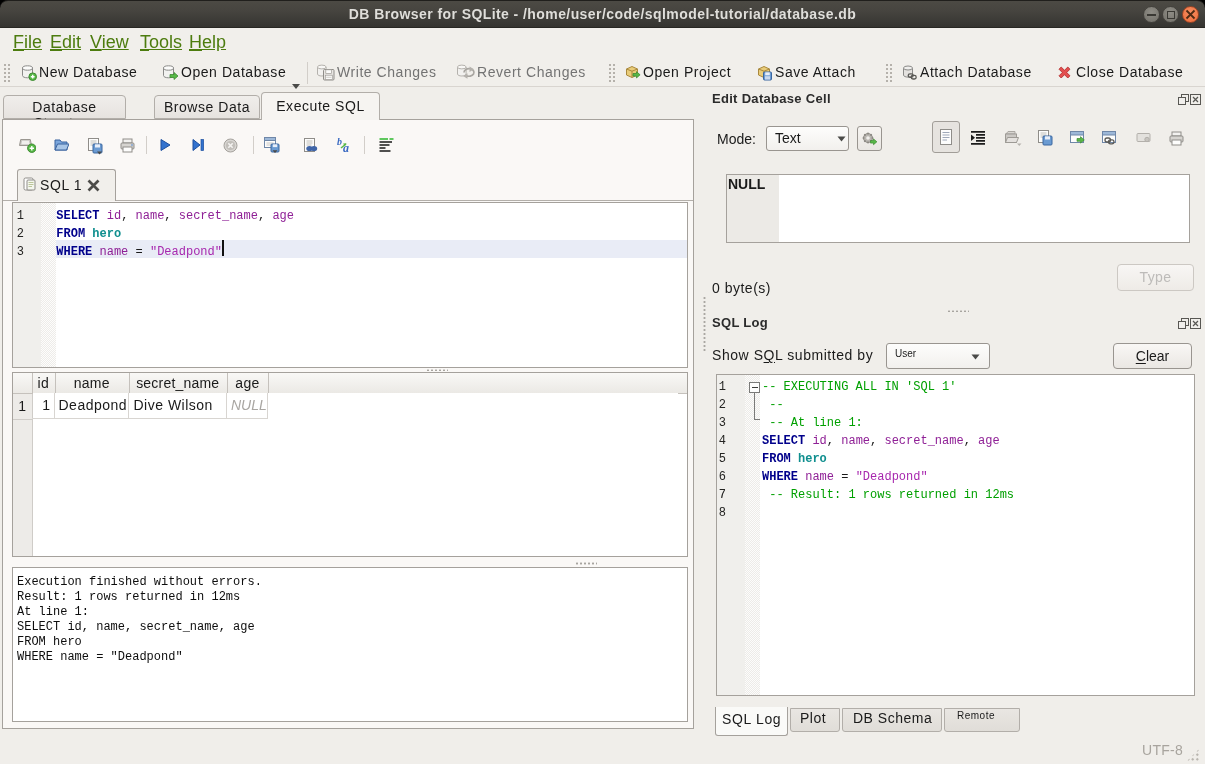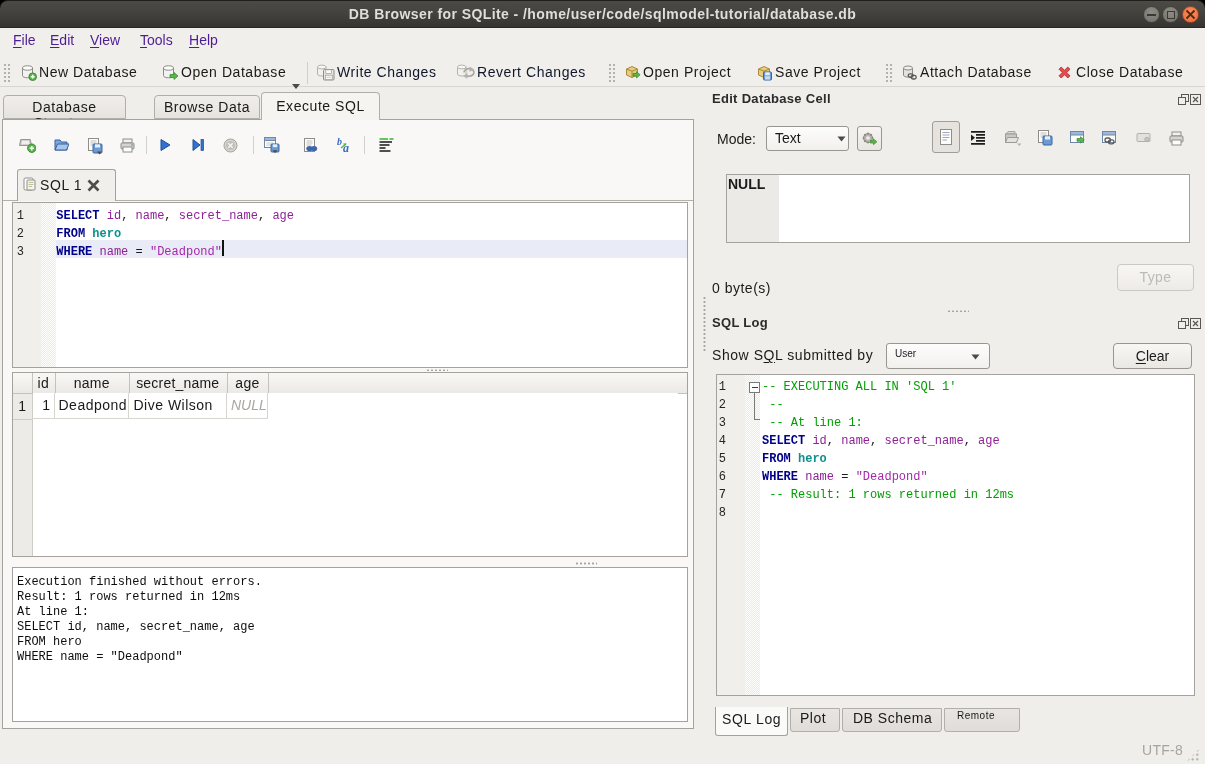--- a/index.html
+++ b/index.html
@@ -4,26 +4,26 @@
 <style>
 html,body{margin:0;padding:0;background:#ffffff;}
 #win{position:relative;width:1205px;height:764px;background:#f0eeea;font-family:"Liberation Sans",sans-serif;overflow:hidden;}
 .abs{position:absolute;}
 
 #titlebar{left:0;top:0;width:1205px;height:28px;background:linear-gradient(#4c4a44 0%,#474540 35%,#3b3a36 78%,#353430 100%);border-radius:8px 8px 0 0;border-top:1px solid #201f1c;border-bottom:1px solid #282723;box-sizing:border-box;}
 #titletext{left:0;top:6px;width:1205px;text-align:center;font-size:14px;font-weight:bold;color:#dfdeda;letter-spacing:0.42px;}
 .winbtn{width:17px;height:17px;border-radius:50%;top:6px;box-sizing:border-box;}
 
 #menubar{left:0;top:28px;width:1205px;height:23px;background:#f1efeb;}
-.menuitem{top:32px;font-size:14px;color:#4c1d95;}
+.menuitem{top:32px;font-size:18px;color:#4d7c0f;text-decoration:underline;}
 .mn{text-decoration:underline;text-underline-offset:2px;text-decoration-thickness:1px;}
 
 #toolbar{left:0;top:51px;width:1205px;height:36px;background:#f1efeb;border-bottom:1px solid #d9d5d0;box-sizing:border-box;}
 .tbtext{top:64px;font-size:14px;color:#1a1a1a;letter-spacing:0.55px;}
-.tbtext.dis{color:#0f172a;}
+.tbtext.dis{color:#737373;}
 .grip{width:7px;height:19px;top:63px;background-image:radial-gradient(circle,#b5b1ab 1px,transparent 1.3px);background-size:4px 4px;}
 .vsep{width:1px;top:62px;height:22px;background:#d2cec9;}
 .tbicon{top:64px;}
 
 .mtab{top:95px;height:24px;box-sizing:border-box;background:linear-gradient(#f0eeeb,#e6e3df);border:1px solid #b2aea9;border-radius:4px 4px 0 0;font-size:14px;color:#1a1a1a;text-align:center;}
 .mtab.active{top:92px;height:28px;background:#f6f4f1;border-bottom:none;z-index:3;}
 .mtab span{display:block;margin-top:3px;letter-spacing:0.55px;}
 .mtab.active span{margin-top:5px;}
 #pane{left:2px;top:119px;width:692px;height:610px;border:1px solid #a5a19c;box-sizing:border-box;background:#faf8f6;}
 
@@ -109,21 +109,21 @@
   </svg>
   <div class="abs tbtext" style="left:643px;">Open Project</div>
 
   <svg class="abs tbicon" style="left:756px;" width="17" height="17" viewBox="0 0 17 17">
     <path d="M2.5 5 L8 2.5 L13.5 5 V11 L8 13.5 L2.5 11 Z" fill="#e9cc79" stroke="#a9883c"></path>
     <path d="M2.5 5 L8 7.2 L13.5 5 M8 7.2 V13.5" fill="none" stroke="#a9883c"></path>
     <rect x="7.5" y="8" width="8" height="8" rx="1" fill="#6b9bd2" stroke="#3a66a0"></rect>
     <rect x="9.2" y="8.3" width="4.6" height="3" fill="#e8eef8"></rect>
     <rect x="9" y="12.2" width="5" height="3.4" fill="#c8d8ee"></rect>
   </svg>
-  <div class="abs tbtext" style="left:775px;">Save Project</div>
+  <div class="abs tbtext" style="left:775px;">Save Attach</div>
   <div class="abs grip" style="left:885px;"></div>
 
   <svg class="abs tbicon" style="left:901px;" width="17" height="17" viewBox="0 0 17 17">
     <path d="M2.5 4 v7 c0 1.3 2 2.1 4.5 2.1 s4.5 -.8 4.5 -2.1 V4" fill="#e4e2df" stroke="#8a8a88"></path>
     <ellipse cx="7" cy="4" rx="4.5" ry="2" fill="#f0efed" stroke="#8a8a88"></ellipse>
     <rect x="7.2" y="9.8" width="5" height="3.6" rx="1.8" fill="none" stroke="#5a5955" stroke-width="1.3"></rect>
     <rect x="10.2" y="11.4" width="5" height="3.6" rx="1.8" fill="none" stroke="#5a5955" stroke-width="1.3"></rect>
   </svg>
   <div class="abs tbtext" style="left:920px;">Attach Database</div>
 

